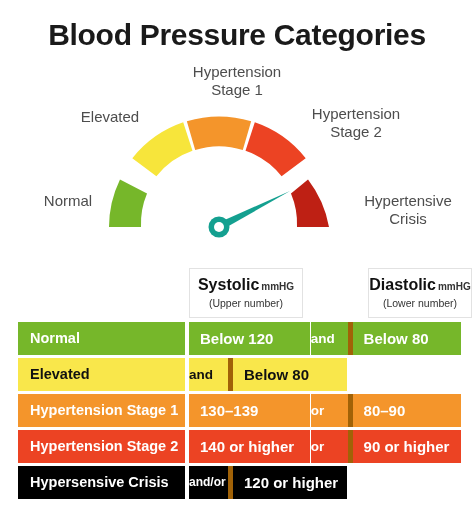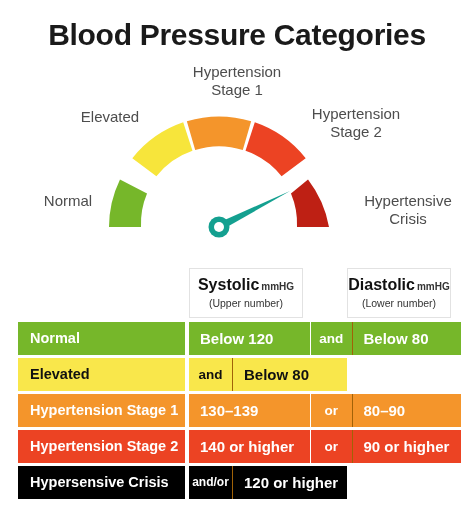--- a/index.html
+++ b/index.html
@@ -75,21 +75,21 @@
     position: absolute;
     top: 4px;
     height: 50px;
     border: 1px solid #e2e2e2;
     background: #ffffff;
     box-sizing: border-box;
     text-align: center;
     padding-top: 7px;
   }
   .head-box.systolic  { left: 189px; width: 114px; }
-  .head-box.diastolic { left: 347px; width: 104px; }
+  .head-box.diastolic { left: 368px; width: 104px; }
   .head-main {
     font-size: 16px;
     font-weight: bold;
     color: #111111;
     display: inline;
   }
   .head-unit {
     font-size: 10px;
     font-weight: bold;
     color: #333333;
@@ -142,23 +142,22 @@
     overflow: hidden;
     white-space: nowrap;
   }
   .cell.sys {
     width: 128px;
     padding-left: 11px;
     border-right: 1px solid #ffffff;
   }
   .cell.conj {
     width: 44px;
-    text-align: center;
     font-size: 13.5px;
-    border-right: 1px solid #a16207;
+    border-right: 5px solid #a16207;
   }
   .cell.dia {
     width: 114px;
     padding-left: 11px;
   }
   .cell.conj.wide { font-size: 12px; }
 
   
   .theme-normal .row-label,
   .theme-normal .cell { background: #76B72A; color: #ffffff; }

